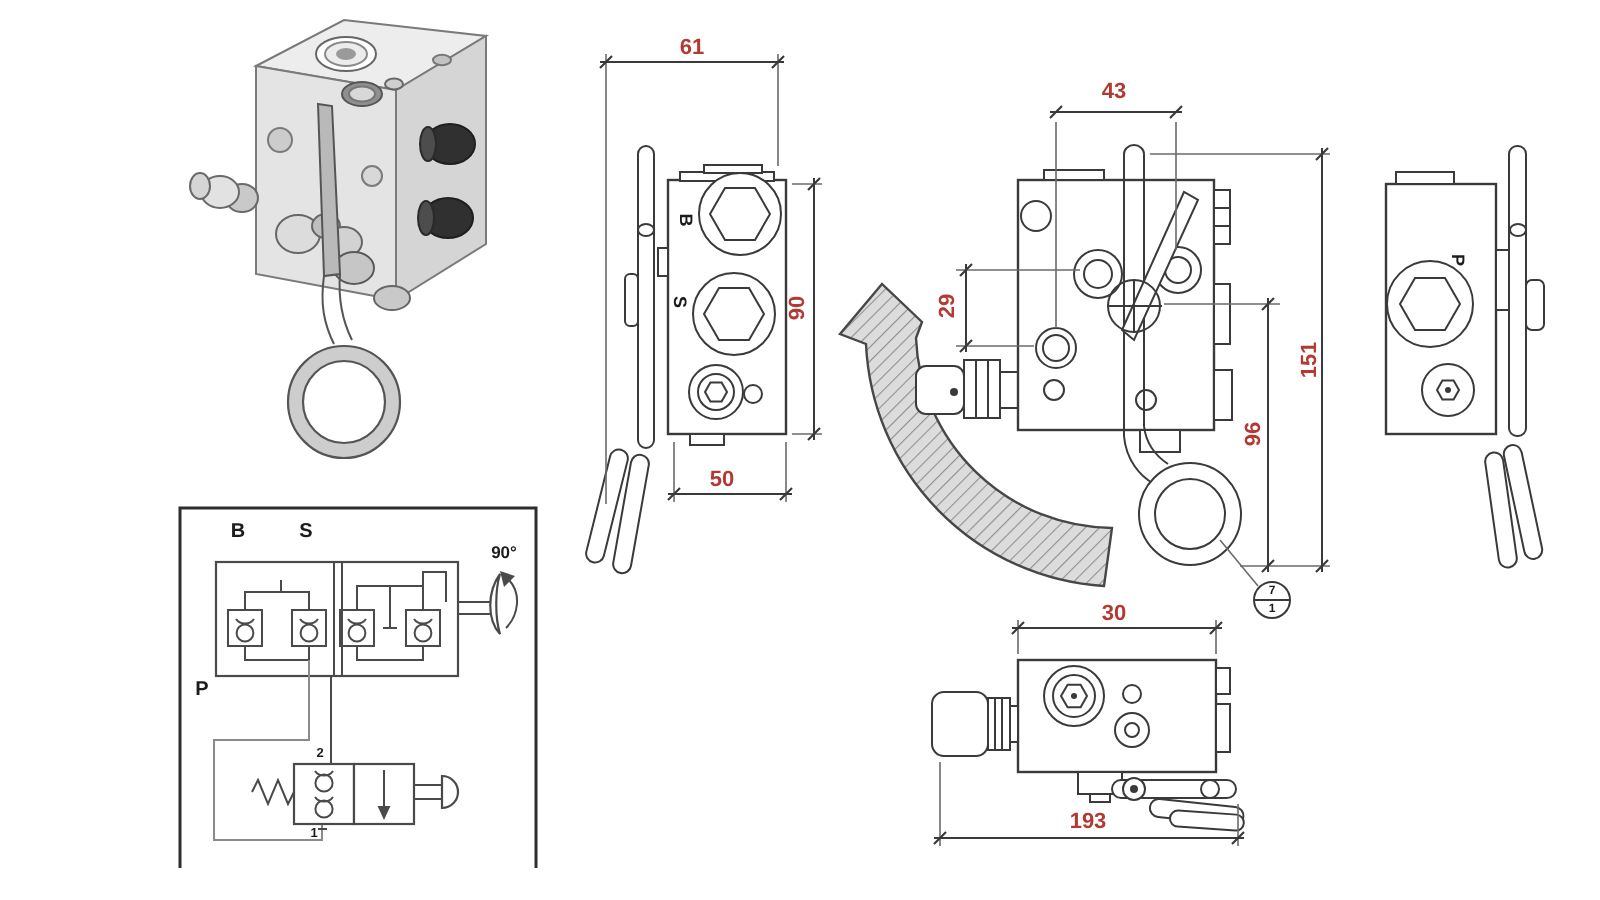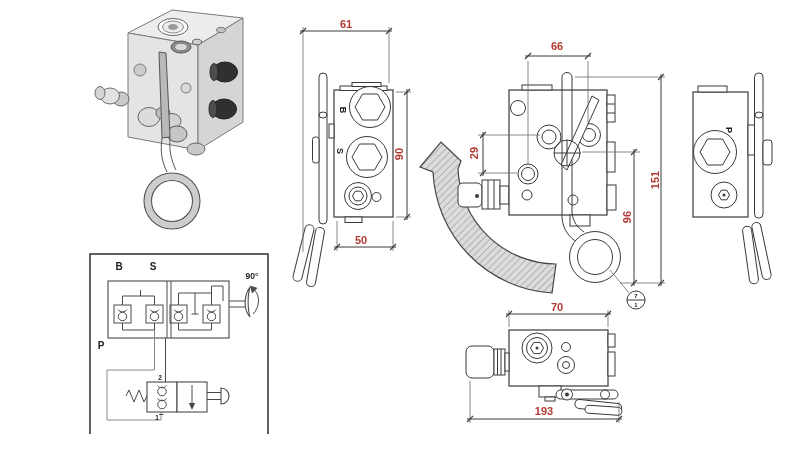--- a/index.html
+++ b/index.html
@@ -283,25 +283,25 @@
       <path class="dim" d="M470 381 V423 M619 402 V423"></path>
       <path class="ln" d="M467 419 H622"></path>
       <path class="tick" d="M467 422 L473 416 M616 422 L622 416"></path>
     </g>
   </g>
 </svg>
 
 <div class="t" style="left:346px;top:24px;">61</div>
 <div class="t rotccw" style="left:399px;top:154px;">90</div>
 <div class="t" style="left:361px;top:240px;">50</div>
-<div class="t" style="left:557px;top:46px;">66</div>
+<div class="t" style="left:557px;top:46px;">43</div>
 <div class="t rotccw" style="left:474px;top:153px;">29</div>
 <div class="t rotccw" style="left:655px;top:180px;">151</div>
 <div class="t rotccw" style="left:627px;top:217px;">96</div>
-<div class="t" style="left:557px;top:307px;">70</div>
+<div class="t" style="left:557px;top:307px;">30</div>
 <div class="t" style="left:544px;top:411px;">193</div>
 
 <div class="t blk f9 rotcw" style="left:343px;top:110px;">B</div>
 <div class="t blk f9 rotcw" style="left:340px;top:151px;">S</div>
 <div class="t blk f9 rotcw" style="left:729px;top:130px;">P</div>
 
 <div class="t blk f10" style="left:119px;top:266px;">B</div>
 <div class="t blk f10" style="left:153px;top:266px;">S</div>
 <div class="t blk f10" style="left:101px;top:345px;">P</div>
 <div class="t blk f8" style="left:252px;top:276px;">90°</div>

